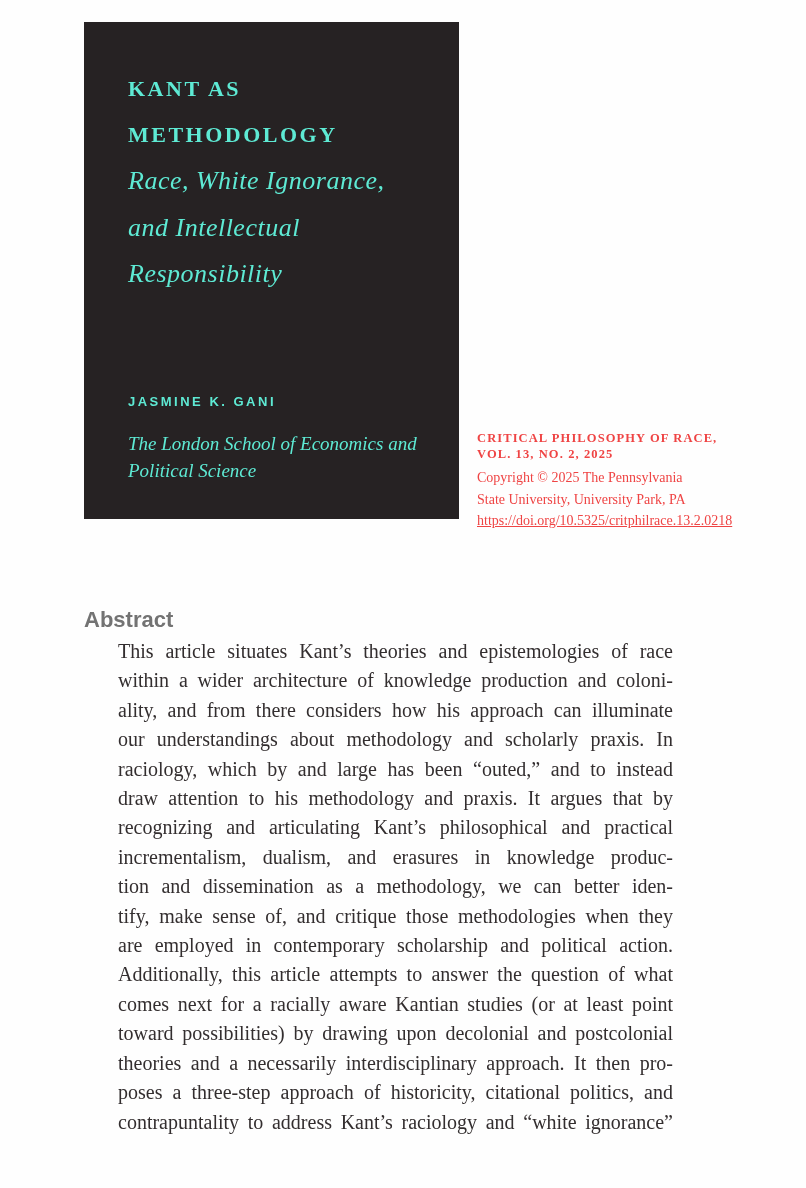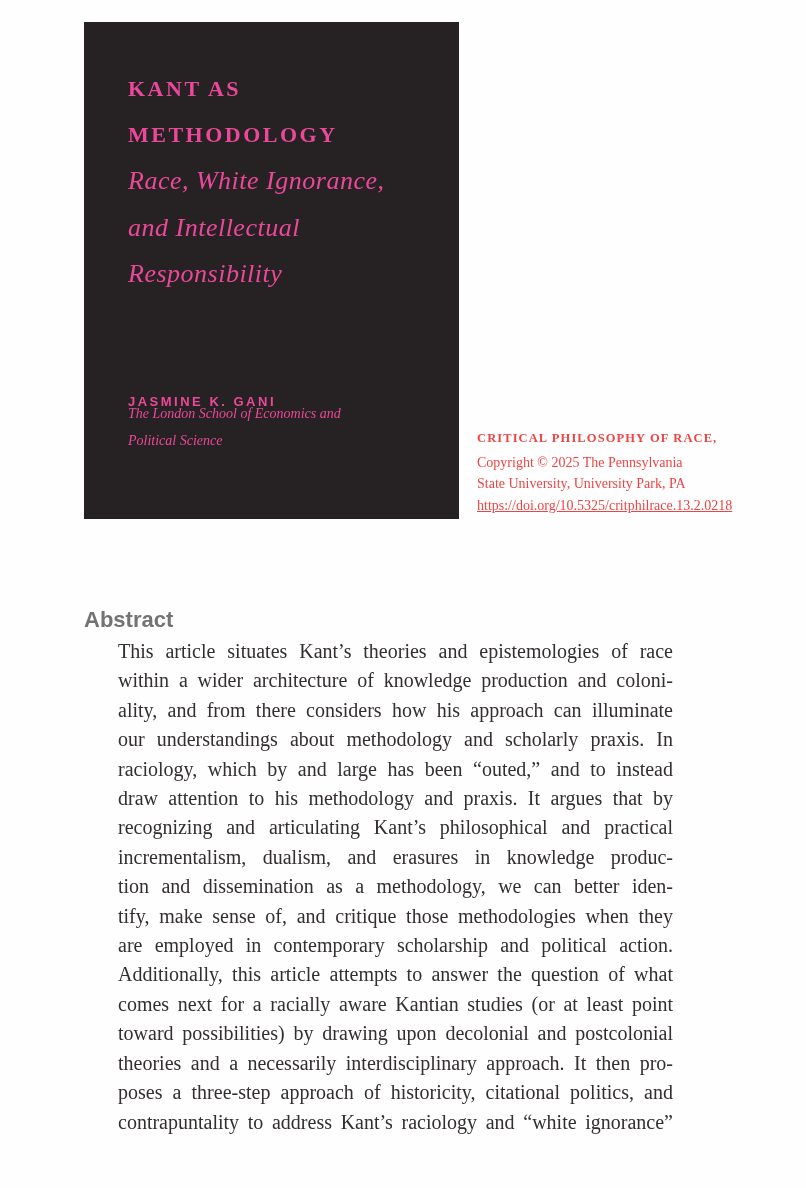--- a/index.html
+++ b/index.html
@@ -12,21 +12,21 @@
     font-family: "Liberation Serif", serif;
     overflow: hidden;
   }
 
   
   .cover {
     position: absolute;
     left: 84px; top: 22px;
     width: 375px; height: 497px;
     background: #262223;
-    color: #ec4899;
+    color: #5eead4;
   }
   .cover-title {
     position: absolute;
     left: 44px; top: 44px;
     font-weight: bold;
     font-size: 22px;
     letter-spacing: 2.5px;
   }
   .cover-title .t-line { line-height: 46px; white-space: nowrap; }
   .cover-subtitle {
@@ -42,23 +42,23 @@
     left: 44px; top: 371px;
     font-family: "Liberation Sans", sans-serif;
     font-weight: bold;
     font-size: 13px;
     letter-spacing: 2.5px;
     line-height: 18px;
     white-space: nowrap;
   }
   .cover-affil {
     position: absolute;
-    left: 44px; top: 378px;
+    left: 44px; top: 408px;
     font-style: italic;
-    font-size: 14px;
+    font-size: 19px;
   }
   .cover-affil .a-line { line-height: 27px; white-space: nowrap; }
 
   
   .journal {
     position: absolute;
     left: 477px; top: 431px;
     width: 300px;
     color: #ef4444;
   }
@@ -118,20 +118,21 @@
     <div class="cover-author">JASMINE K. GANI</div>
     <div class="cover-affil">
         <div class="a-line">The London School of Economics and</div>
         <div class="a-line">Political Science</div>
       </div>
   </section>
 
   <aside class="journal">
     <div class="j-name">
       <div>CRITICAL PHILOSOPHY OF RACE,</div>
+      <div>VOL. 13, NO. 2, 2025</div>
     </div>
     <div class="j-copy">
       <div>Copyright © 2025 The Pennsylvania</div>
       <div>State University, University Park, PA</div>
       <div class="j-doi">https://doi.org/10.5325/critphilrace.13.2.0218</div>
     </div>
   </aside>
 
   <section class="abstract">
     <h2>Abstract</h2>

